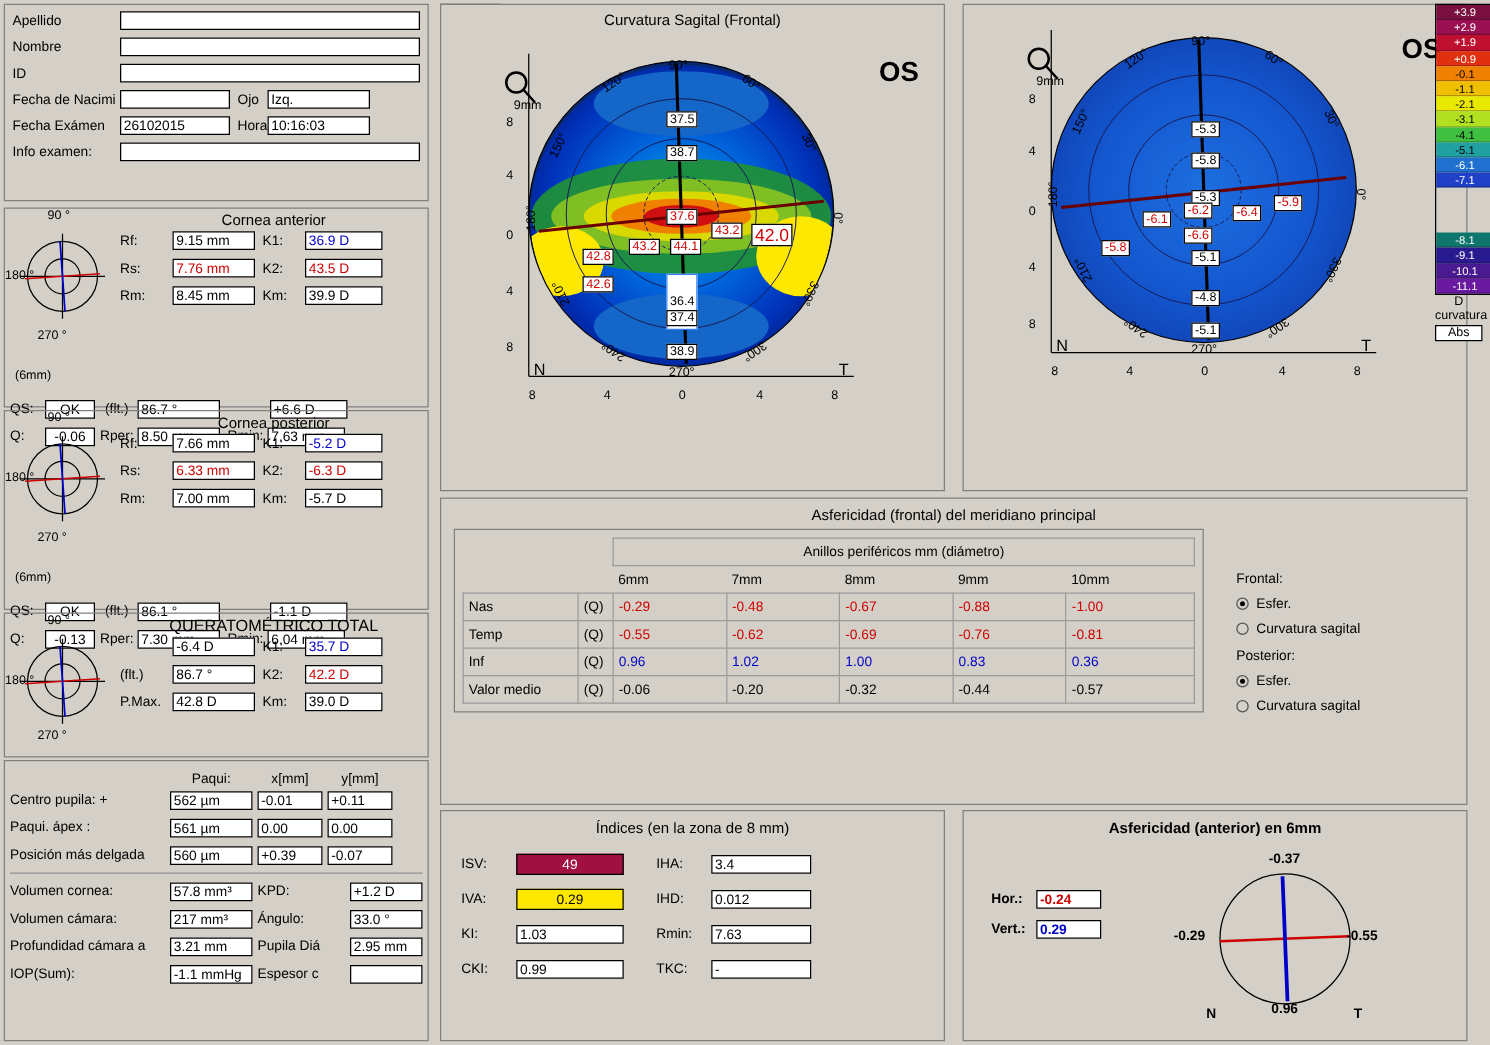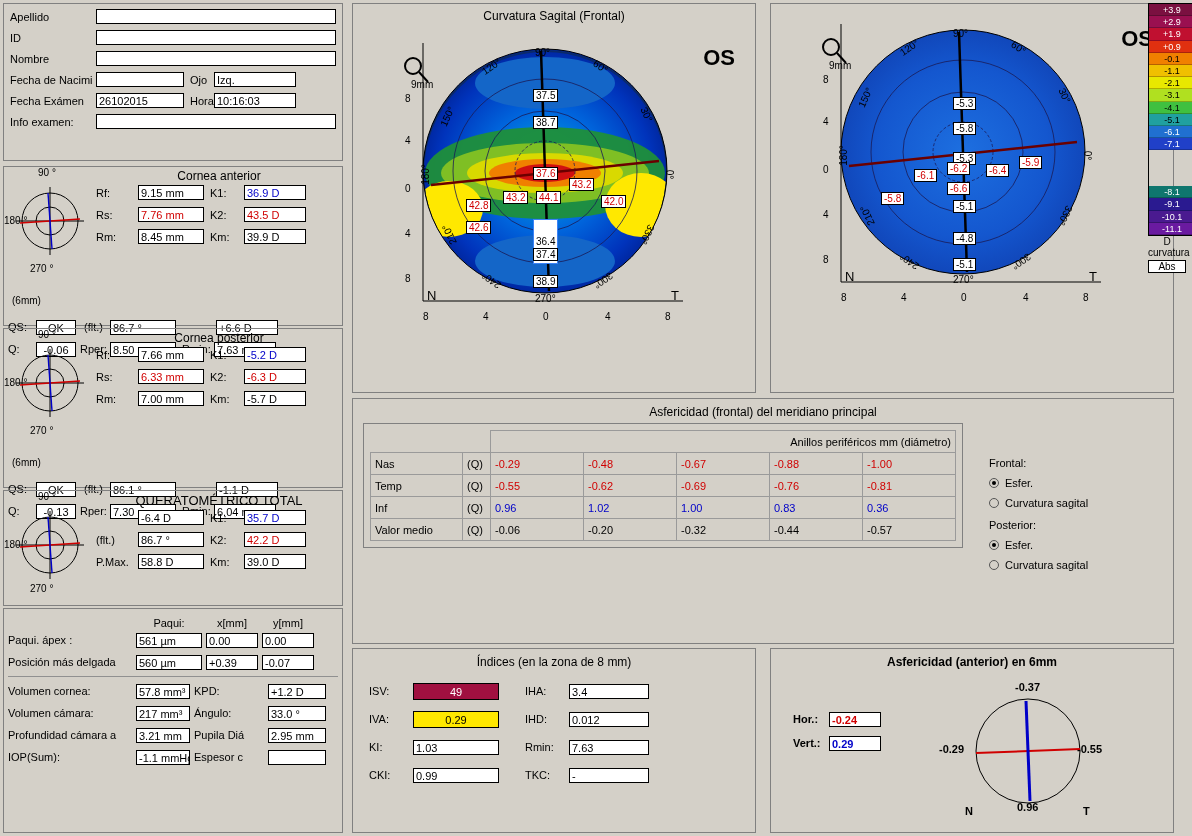--- a/index.html
+++ b/index.html
@@ -60,21 +60,21 @@
   
   #paqui { position:absolute; left:3px; top:608px; width:340px; height:225px; border:1px solid #808080; padding:2px 4px;}
   #paqui .hrow { display:flex; font-size:11px; }
   #paqui .prow { display:flex; align-items:center; height:22px; }
   #paqui .pl { width:128px; font-size:11px; white-space:nowrap; overflow:hidden;}
   #paqui .pc { width:66px; margin-right:4px; }
   #paqui .px { width:52px; margin-right:4px; }
   #paqui .py { width:52px; }
   #paqui hr { border:none; border-top:1px solid #909090; margin:3px 0;}
   #paqui .prow2 .pl2 { width:128px; font-size:11px; }
-  #paqui .prow2 .pc2 { width:54px; margin-right:4px;}
+  #paqui .prow2 .pc2 { width:66px; margin-right:4px;}
   #paqui .prow2 .pl3 { width:74px; font-size:11px;}
   #paqui .prow2 .pc3 { width:58px; }
 
   
   .mapbox { position:absolute; border:1px solid #808080; background:#d4d0c8; }
   #map1 { left:352px; top:3px; width:404px; height:390px; }
   #map2 { left:770px; top:3px; width:404px; height:390px; }
   .maptitle { text-align:center; font-size:12px; padding-top:5px; }
   .mapcanvas { position:relative; width:100%; height:345px; }
 
@@ -85,21 +85,21 @@
   .scalebox { border:1px solid #000; width:48px; }
   .srow { height:12.2px; font-size:9px; line-height:12px; text-align:center; color:#000; border-bottom:1px solid rgba(0,0,0,.25); }
   .sfoot { text-align:center; font-size:10px; }
 
   
   #asfer { position:absolute; left:352px; top:398px; width:822px; height:246px; border:1px solid #808080; }
   #asfer .t { text-align:center; font-size:12px; padding:6px 0 4px; }
   #asfer .tblwrap { margin:0 10px; border:1px solid #808080; background:#d4d0c8; padding:6px; width:600px; display:inline-block;}
   table.at { border-collapse:collapse; width:100%; font-size:11px; }
   table.at th, table.at td { border:1px solid #9a9a9a; padding:2px 4px; height:22px; }
-  table.at .hdr { text-align:right; font-weight:normal; }
+  table.at .hdr { text-align:center; font-weight:normal; }
   table.at td.lab { width:92px; }
   table.at td.q { width:28px; }
   .radios { position:absolute; right:14px; top:58px; font-size:11px; width:170px;}
   .radios .grp { margin-bottom:6px; }
   .radios .ritem { display:flex; align-items:center; height:20px; }
   .rdot { width:10px; height:10px; border-radius:50%; border:1px solid #555; background:#d4d0c8; margin-right:6px; position:relative; }
   .rdot.on::after { content:""; position:absolute; left:2px; top:2px; width:4px; height:4px; border-radius:50%; background:#000; }
 
   
   #indices { position:absolute; left:352px; top:648px; width:404px; height:185px; border:1px solid #808080; }
@@ -125,25 +125,25 @@
 <body>
 
 <div class="app">
 
   <div class="panel" id="patient">
     <div class="row">
       <span class="lbl">Apellido</span>
       <div class="field"></div>
     </div>
     <div class="row">
+      <span class="lbl">Nombre</span>
+      <div class="field"></div>
+    </div>
+    <div class="row">
       <span class="lbl">ID</span>
-      <div class="field"></div>
-    </div>
-    <div class="row">
-      <span class="lbl">Nombre</span>
       <div class="field"></div>
     </div>
     <div class="row row2">
       <span class="lbl">Fecha de Nacimi</span>
       <div class="field" style="flex:none;width:88px;"></div>
       <span class="lbl lbl2">Ojo</span>
       <div class="field" style="flex:none;width:82px;">Izq.</div>
     </div>
     <div class="row row2">
       <span class="lbl">Fecha Exámen</span>
@@ -291,34 +291,40 @@
           <div class="field v2 blue">35.7 D</div>
         </div>
         <div class="crow">
           <span class="k">(flt.)</span>
           <div class="field v">86.7 °</div>
           <span class="k2">K2:</span>
           <div class="field v2 red">42.2 D</div>
         </div>
         <div class="crow">
           <span class="k">P.Max.</span>
-          <div class="field v">58.8 D</div>
+          <div class="field v">42.8 D</div>
           <span class="k2">Km:</span>
           <div class="field v2">39.0 D</div>
         </div>
       </div>
     </div>
   </div>
 
   <div id="paqui">
     <div class="hrow" style="height:18px;align-items:flex-end;">
       <span class="pl"></span>
       <span class="pc" style="text-align:center">Paqui:</span>
       <span class="px" style="text-align:center">x[mm]</span>
       <span class="py" style="text-align:center">y[mm]</span>
+    </div>
+    <div class="prow">
+      <span class="pl">Centro pupila:   +</span>
+      <div class="field pc">562 µm</div>
+      <div class="field px">-0.01</div>
+      <div class="field py">+0.11</div>
     </div>
     <div class="prow">
       <span class="pl">Paqui. ápex :</span>
       <div class="field pc">561 µm</div>
       <div class="field px">0.00</div>
       <div class="field py">0.00</div>
     </div>
     <div class="prow">
       <span class="pl">Posición más delgada</span>
       <div class="field pc">560 µm</div>
@@ -425,21 +431,21 @@
       </svg>
       <span style="position:absolute;left:58px;top:56px;font-size:10px;">9mm</span>
 
       
       <span class="vbox" style="position:absolute;left:180px;top:66px;background:#fff;border:1px solid #000;font-size:10px;padding:0 2px;">37.5</span>
       <span style="position:absolute;left:180px;top:93px;background:#fff;border:1px solid #000;font-size:10px;padding:0 2px;">38.7</span>
       <span style="position:absolute;left:180px;top:144px;background:#fff;border:1px solid #000;font-size:10px;padding:0 2px;color:#d00000">37.6</span>
       <span style="position:absolute;left:150px;top:168px;background:#fff;border:1px solid #000;font-size:10px;padding:0 2px;color:#d00000">43.2</span>
       <span style="position:absolute;left:183px;top:168px;background:#fff;border:1px solid #000;font-size:10px;padding:0 2px;color:#d00000">44.1</span>
       <span style="position:absolute;left:216px;top:155px;background:#fff;border:1px solid #000;font-size:10px;padding:0 2px;color:#d00000">43.2</span>
-      <span style="position:absolute;left:248px;top:172px;background:#fff;border:1px solid #000;font-size:10px;padding:0 2px;color:#d00000">42.0</span>
+      <span style="position:absolute;left:248px;top:156px;background:#fff;border:1px solid #000;font-size:14px;padding:0 2px;color:#d00000">42.0</span>
       <span style="position:absolute;left:113px;top:176px;background:#fff;border:1px solid #000;font-size:10px;padding:0 2px;color:#d00000">42.8</span>
       <span style="position:absolute;left:113px;top:198px;background:#fff;border:1px solid #000;font-size:10px;padding:0 2px;color:#d00000">42.6</span>
       <span style="position:absolute;left:180px;top:196px;background:#fff;border:1px solid #3b82f6;font-size:10px;padding:16px 2px;">36.4</span>
       <span style="position:absolute;left:180px;top:225px;background:#fff;border:1px solid #000;font-size:10px;padding:0 2px;">37.4</span>
       <span style="position:absolute;left:180px;top:252px;background:#fff;border:1px solid #000;font-size:10px;padding:0 2px;">38.9</span>
 
       
       <span style="position:absolute;left:182px;top:24px;font-size:10px;">90°</span>
       <span style="position:absolute;left:128px;top:38px;font-size:10px;transform:rotate(-35deg)">120°</span>
       <span style="position:absolute;left:240px;top:38px;font-size:10px;transform:rotate(35deg)">60°</span>
@@ -563,20 +569,29 @@
 
   <div id="asfer">
     <div class="t">Asfericidad (frontal) del meridiano principal</div>
     <div class="tblwrap">
       <table class="at">
         <tbody>
             <tr>
           <th style="border:none;background:transparent"></th>
           <th style="border:none;background:transparent"></th>
           <th class="hdr" colspan="5">Anillos periféricos mm (diámetro)</th>
+        </tr>
+        <tr>
+          <th style="border:none;background:transparent"></th>
+          <th style="border:none;background:transparent"></th>
+          <th class="hdr" style="border:none;text-align:left">6mm</th>
+          <th class="hdr" style="border:none;text-align:left">7mm</th>
+          <th class="hdr" style="border:none;text-align:left">8mm</th>
+          <th class="hdr" style="border:none;text-align:left">9mm</th>
+          <th class="hdr" style="border:none;text-align:left">10mm</th>
         </tr>
         <tr>
           <td class="lab">Nas</td>
           <td class="q">(Q)</td>
           <td class="red">-0.29</td>
           <td class="red">-0.48</td>
           <td class="red">-0.67</td>
           <td class="red">-0.88</td>
           <td class="red">-1.00</td>
         </tr>

